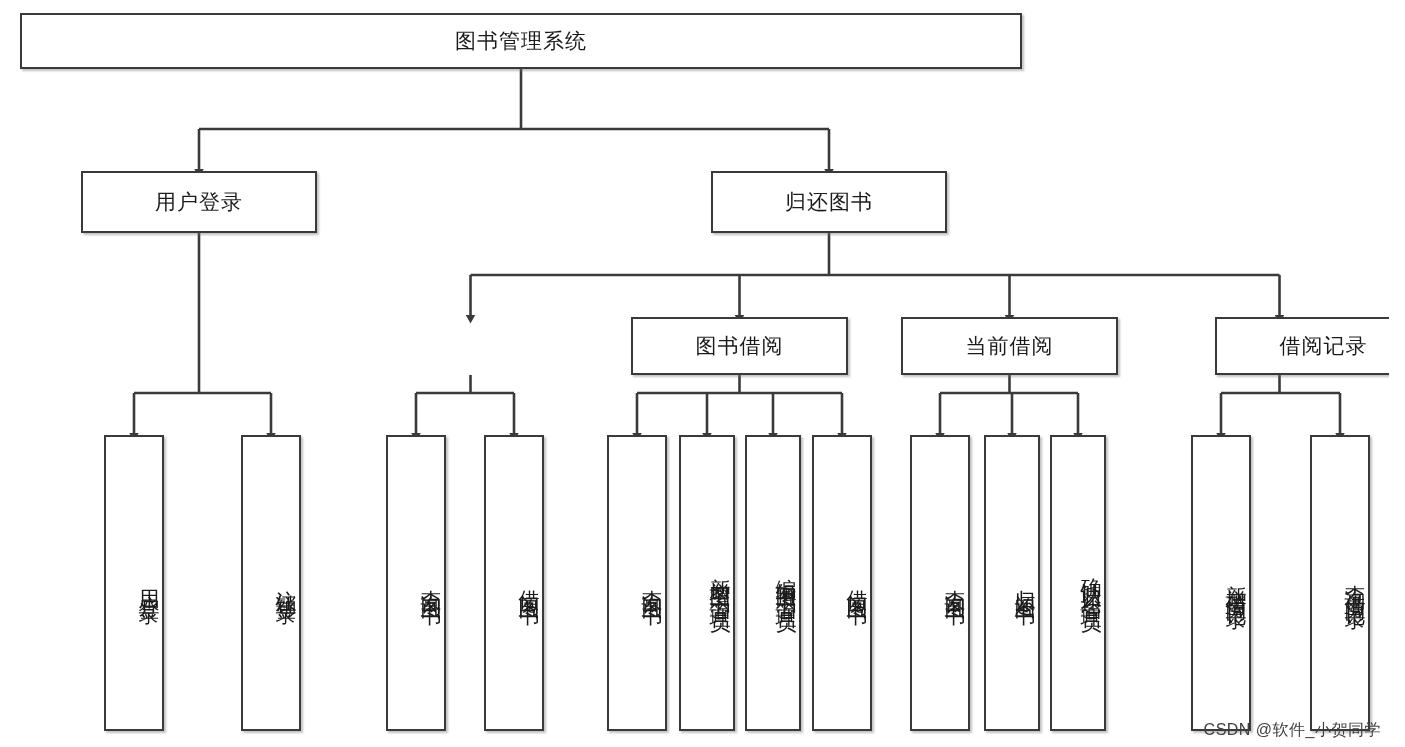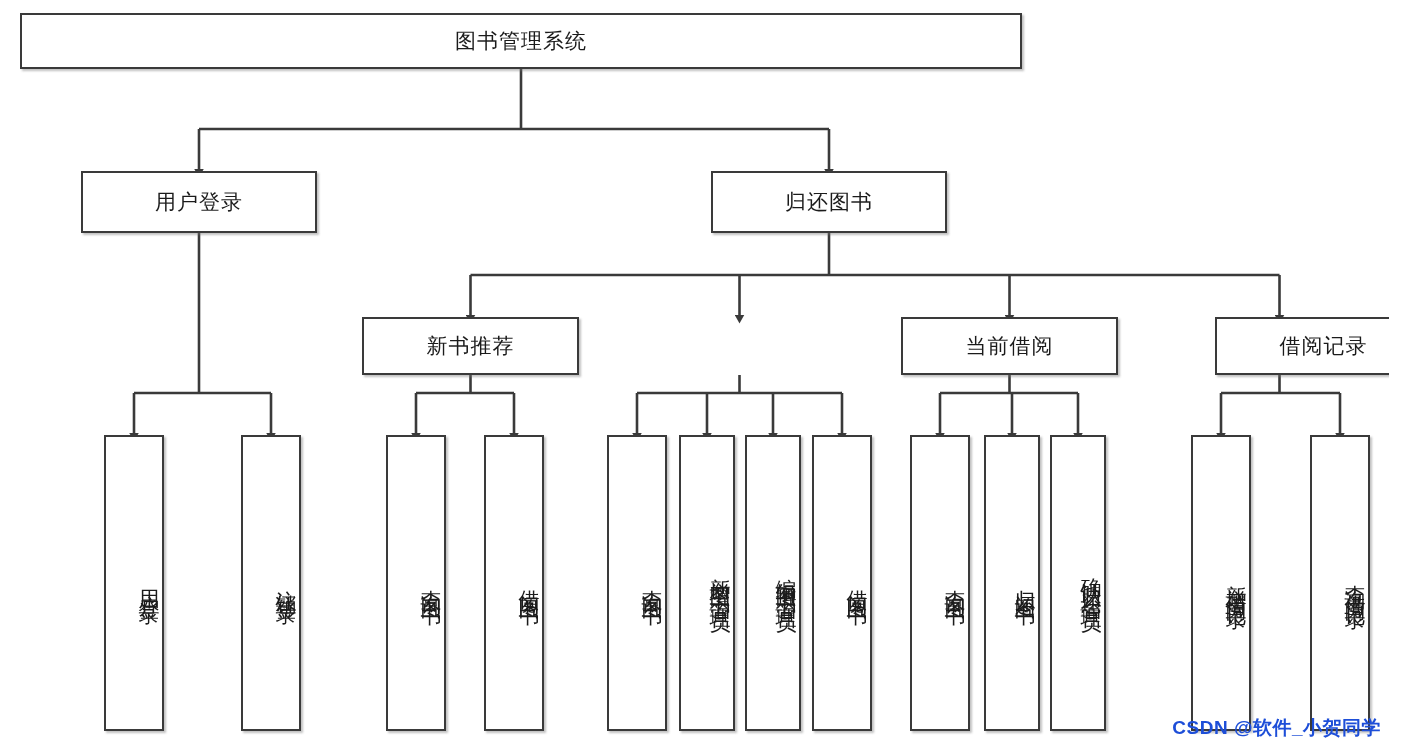--- a/index.html
+++ b/index.html
@@ -53,25 +53,24 @@
     align-items: flex-start;
     justify-content: center;
   }
   .node.vert .vlabel {
     display: block;
   }
   .watermark {
     position: absolute;
     right: 8px;
     bottom: 6px;
-    font-size: 19px;
-    color: #1d4ed8;
+    font-size: 16px;
+    color: #404040;
     white-space: nowrap;
     letter-spacing: 0.5px;
-    font-weight: bold;
   }
 </style>
 </head>
 <body>
 
 <div id="canvas">
 
   <svg id="wires" viewBox="0 0 1405 747" width="1405" height="747" aria-hidden="true">
     <defs>
       <marker id="arrowhead" markerWidth="9" markerHeight="10" refX="1.5" refY="5" orient="auto" markerUnits="userSpaceOnUse">
@@ -119,22 +118,22 @@
     <span class="hlabel">图书管理系统</span>
   </div>
 
   <div class="node horiz" style="left: 81px; top: 171px; width: 236px; height: 62px;">
     <span class="hlabel">用户登录</span>
   </div>
   <div class="node horiz" style="left: 711px; top: 171px; width: 236px; height: 62px;">
     <span class="hlabel">归还图书</span>
   </div>
 
-  <div class="node horiz" style="left: 362px; top: 317px; width: 217px; height: 58px;">
-    <span class="hlabel">新书推荐</span>
+  <div class="node horiz" style="left: 631px; top: 317px; width: 217px; height: 58px;">
+    <span class="hlabel">图书借阅</span>
   </div>
   <div class="node horiz" style="left: 901px; top: 317px; width: 217px; height: 58px; text-align: center;">
     <span class="hlabel">当前借阅</span>
   </div>
   <div class="node horiz" style="left: 1215px; top: 317px; width: 217px; height: 58px;">
     <span class="hlabel">借阅记录</span>
   </div>
 
   <div class="node vert" style="left: 104px; top: 435px; width: 60px; height: 296px;">
     <span class="vlabel">用户登录</span>

